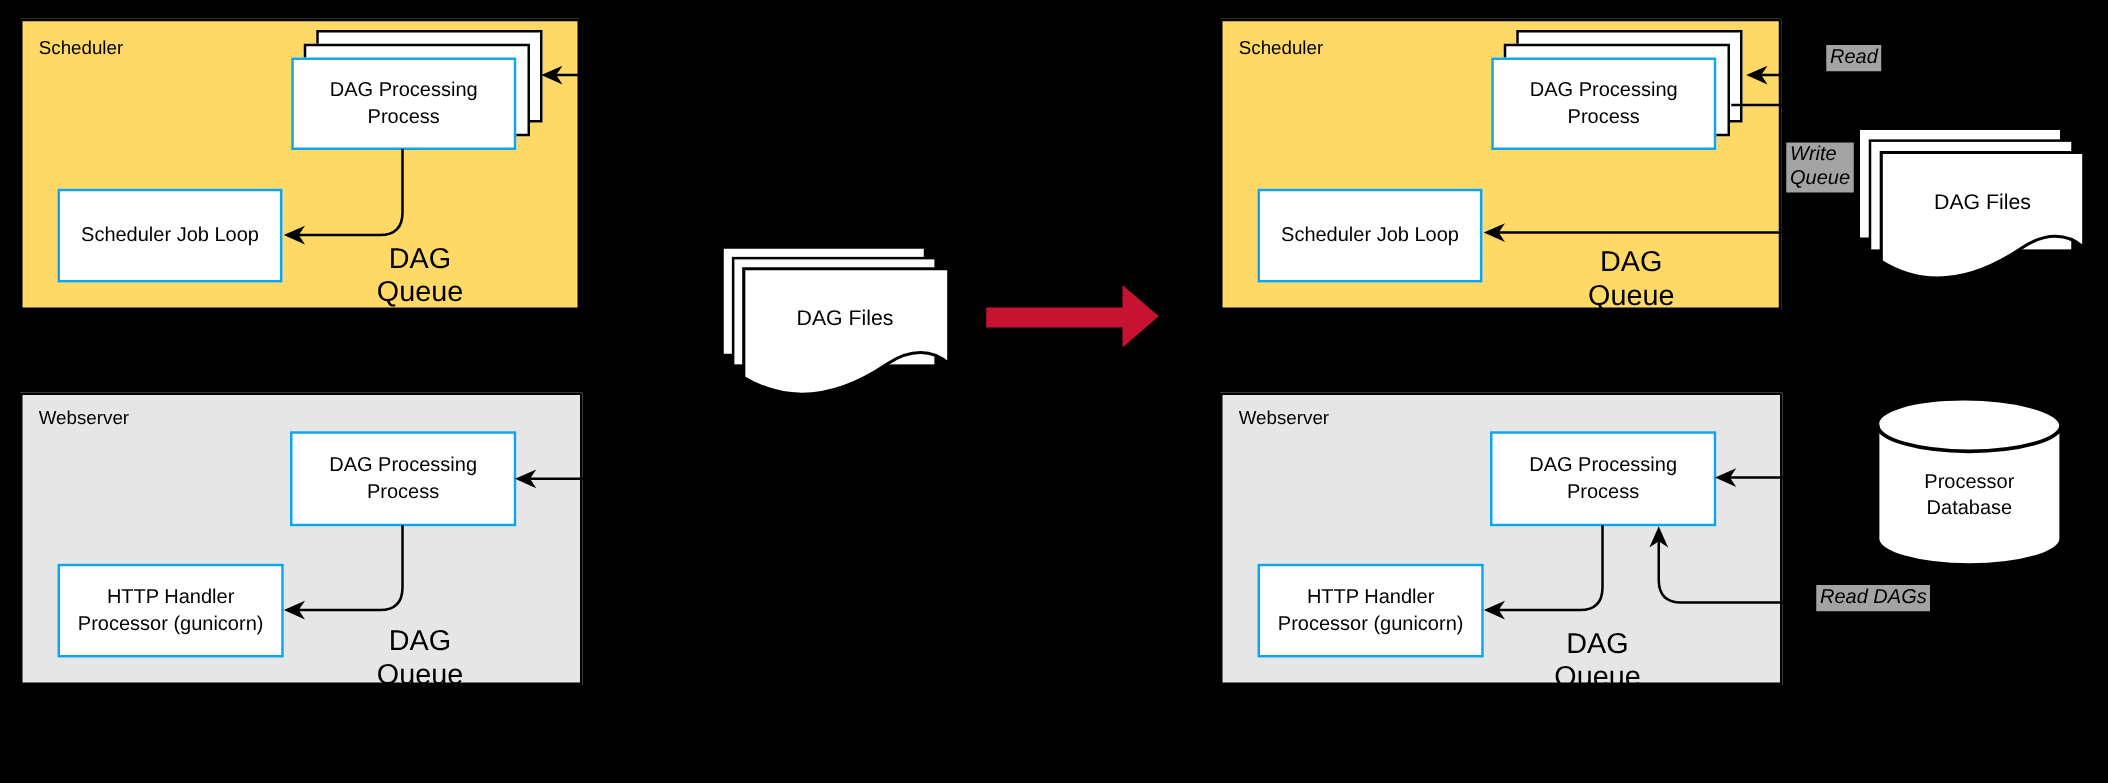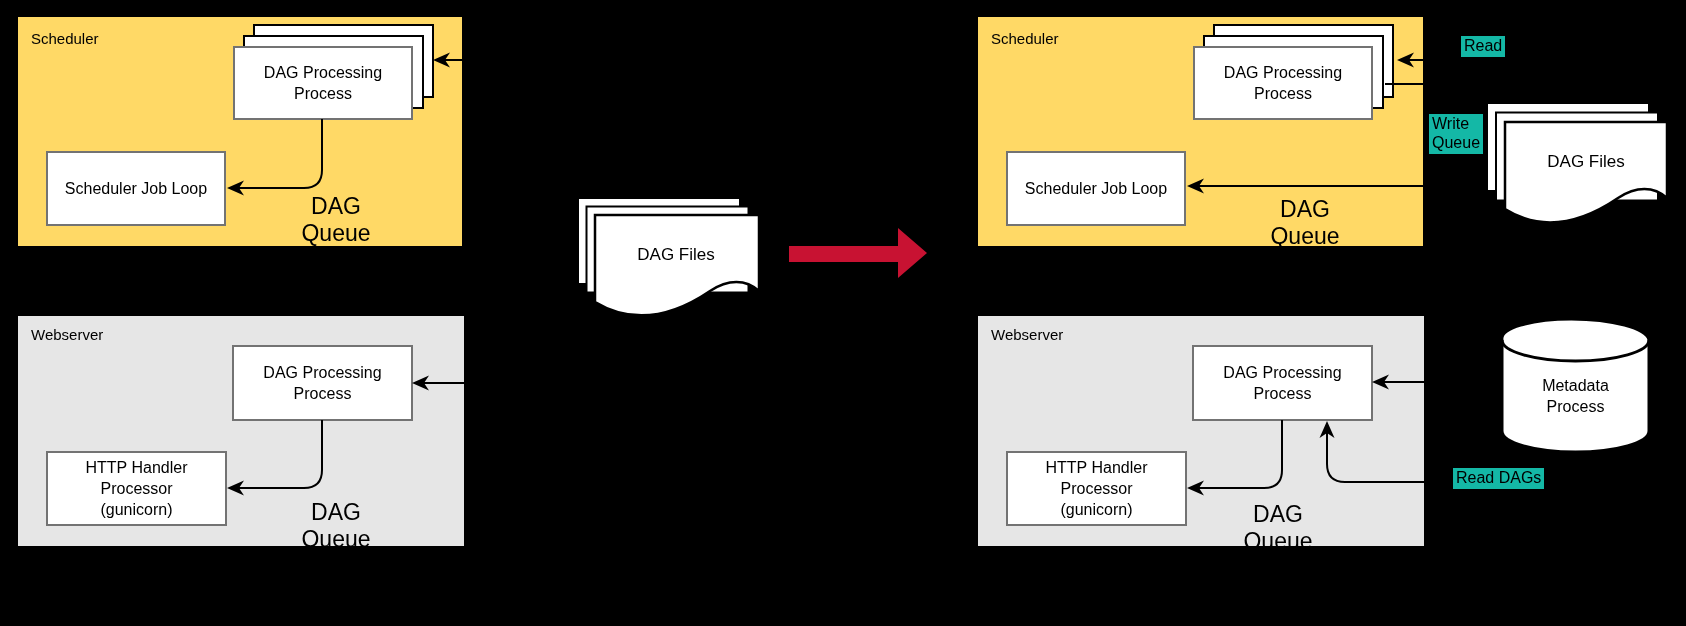--- a/index.html
+++ b/index.html
@@ -5,29 +5,29 @@
   html,body{margin:0;padding:0;background:#000;}
   #stage{
     position:relative;width:1686px;height:626px;background:#000;overflow:hidden;
     font-family:"Liberation Sans","DejaVu Sans",sans-serif;color:#000;
   }
   .panel{position:absolute;border:2px solid #000;box-sizing:border-box;}
   .panel.yellow{background:#FFD966;}
   .panel.gray{background:#E6E6E6;}
   .panel-title{position:absolute;font-size:15px;}
   .node{
-    position:absolute;background:#fff;border:2px solid #737373;box-sizing:border-box;
+    position:absolute;background:#fff;border:2px solid #0ea5e9;box-sizing:border-box;
     display:flex;align-items:center;justify-content:center;text-align:center;
-    font-size:16px;line-height:1.32;z-index:2;padding:2px 16px;
+    font-size:16px;line-height:1.32;z-index:2;padding:2px 6px;
   }
   .page{position:absolute;background:#fff;border:2px solid #000;box-sizing:border-box;z-index:1;}
   .flow-label{position:absolute;font-size:23px;text-align:center;z-index:4;}
   .chip{
-    position:absolute;background:#14b8a6;color:#000;font-size:16px;line-height:1.18;
-    padding:1px 3px;z-index:4;text-align:left;
+    position:absolute;background:#a3a3a3;color:#000;font-size:16px;line-height:1.18;
+    padding:1px 3px;z-index:4;text-align:left;font-style:italic;
   }
   .shape-label{
     position:absolute;font-size:17px;line-height:1.3;text-align:center;z-index:4;
   }
   #overlay{position:absolute;left:0;top:0;z-index:3;pointer-events:none;}
 </style>
 </head>
 <body>
 
 <div id="stage">
@@ -112,21 +112,21 @@
     <path d="M1505,122 H1667 V198 C1654,186 1636,186 1618,198 C1590,217 1548,236 1505,209 Z" fill="#fff" stroke="#000" stroke-width="2.5"></path>
 
     <path d="M1502,340 L1502,431 A73.5 21 0 0 0 1649,431 L1649,340 A73.5 21 1 0 0 1502,340 Z" fill="#fff" stroke="#000" stroke-width="3"></path>
     <path d="M1502,340 A73.5 21 0 0 0 1649,340" fill="none" stroke="#000" stroke-width="3"></path>
   </svg>
 
   <div class="shape-label" style="left:614px;top:244px;width:124px;">DAG Files</div>
 
   <div class="shape-label" style="left:1524px;top:151px;width:124px;">DAG Files</div>
 
-  <div class="shape-label" style="left:1525px;top:376px;width:101px;font-size:16px;">Metadata Process</div>
+  <div class="shape-label" style="left:1525px;top:376px;width:101px;font-size:16px;">Processor Database</div>
 
   <div class="chip" style="left:1461px;top:36px;">Read</div>
 
   <div class="chip" style="left:1429px;top:114px;width:48px;">Write Queue</div>
 
   <div class="chip" style="left:1453px;top:468px;">Read DAGs</div>
 
 </div>
 
 </body></html>

